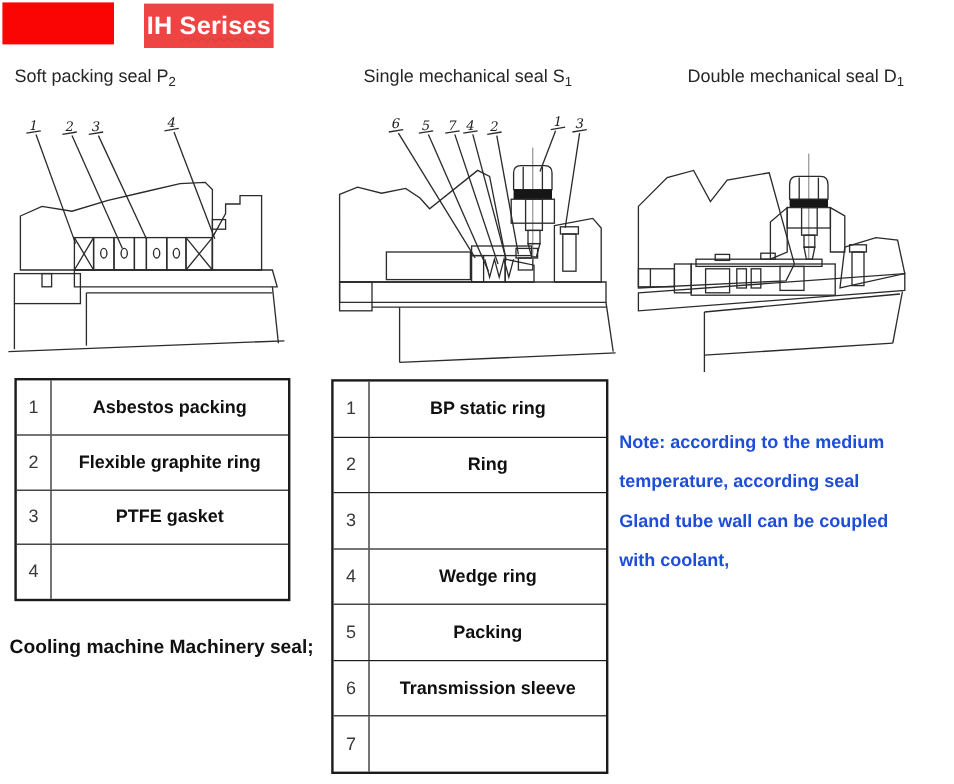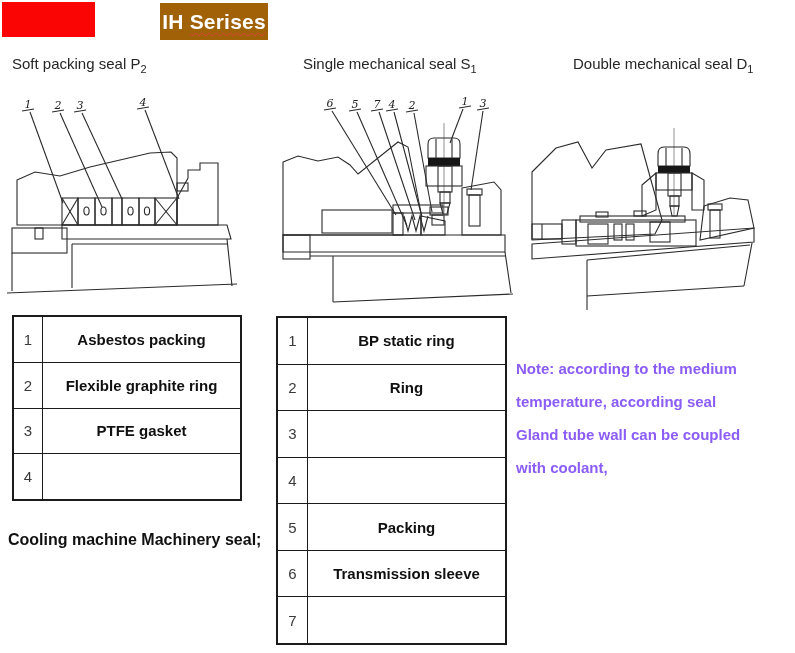--- a/index.html
+++ b/index.html
@@ -2,22 +2,22 @@
 <html><head>
 <meta charset="utf-8">
 <style>
   html,body { margin:0; padding:0; }
   body { width:795px; height:653px; background:#ffffff; position:relative; overflow:hidden;
          font-family:"Liberation Sans", sans-serif; color:#1c1c1c; }
   .abs { position:absolute; }
 
   
   .red-block { left:2px; top:2px; width:93px; height:35px; background:#fa0404; }
-  .navy-block { left:120px; top:3px; width:108px; height:37px; background:#a16207;
-                display:flex; align-items:center; justify-content:center;margin-left:40px; }
+  .navy-block { left:120px; top:3px; width:108px; height:37px; background:#ef4444;
+                display:flex; align-items:center; justify-content:center; }
   .navy-block .t { color:#ffffff; font-weight:bold; font-size:21px; letter-spacing:0.2px; }
   .navy-block .t .sq { text-decoration:underline; text-decoration-style:wavy;
                        text-decoration-color:#d8403c; text-decoration-thickness:1px;
                        text-underline-offset:3px; }
 
   
   .caption { top:55px; font-size:15px; color:#262626; white-space:nowrap; }
   .caption sub { font-size:11px; }
 
   
@@ -29,21 +29,21 @@
   .pname{ flex:1; display:flex; align-items:center; justify-content:center;
           font-weight:bold; font-size:15px; color:#101010; text-align:center; padding:1px 4px; }
   .t1 { left:12px; top:315px; width:226px; }
   .t1 .prow { height:44.75px; }
   .t2 { left:276px; top:316px; width:227px; }
   .t2 .prow { height:45.57px; }
   .t2 .pno { width:29px; }
 
   
   .note-block { left:516px; top:358px; width:272px; }
-  .note-line { font-weight:bold; font-size:15px; color:#8b5cf6; line-height:21px; margin-bottom:12px; }
+  .note-line { font-weight:bold; font-size:15px; color:#1d4ed8; line-height:21px; margin-bottom:12px; }
   .cooling-note { left:8px; top:531px; font-weight:bold; font-size:16px; color:#111; }
 
   svg .ln { stroke:#2b2b2b; stroke-width:1.1; fill:none; }
   svg text.callout { font-family:"DejaVu Serif", serif; font-style:italic; font-size:11px; fill:#222; }
 </style>
 </head>
 <body>
 
 <div class="abs red-block"></div>
 <div class="abs navy-block">
@@ -262,20 +262,21 @@
   </div>
   <div class="prow">
     <div class="pno">2</div>
     <div class="pname">Ring</div>
   </div>
   <div class="prow">
     <div class="pno">3</div>
   </div>
   <div class="prow">
     <div class="pno">4</div>
+    <div class="pname">Wedge ring</div>
   </div>
   <div class="prow">
     <div class="pno">5</div>
     <div class="pname">Packing</div>
   </div>
   <div class="prow">
     <div class="pno">6</div>
     <div class="pname">Transmission sleeve</div>
   </div>
   <div class="prow">

